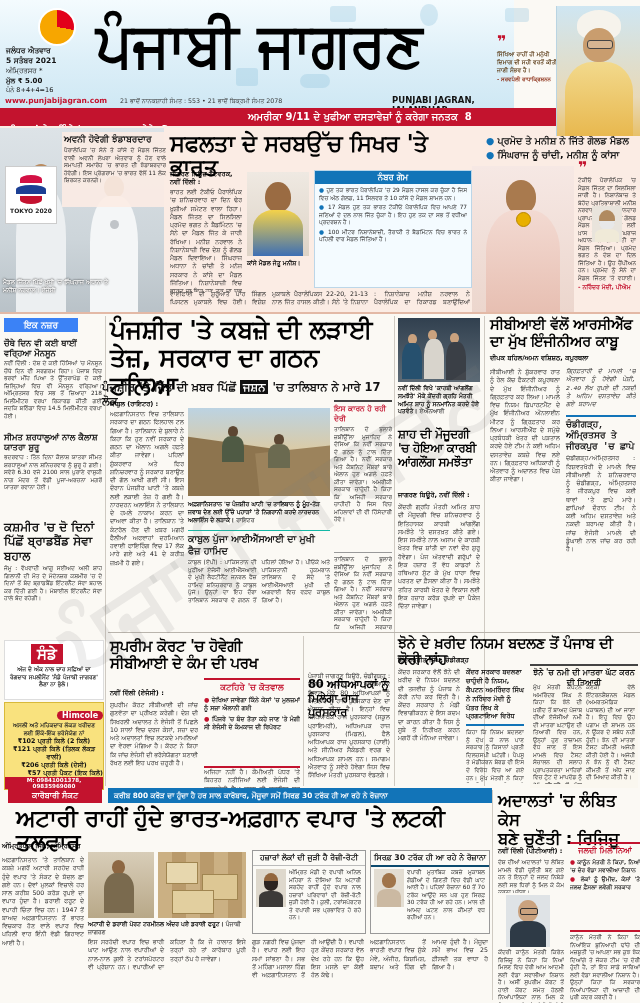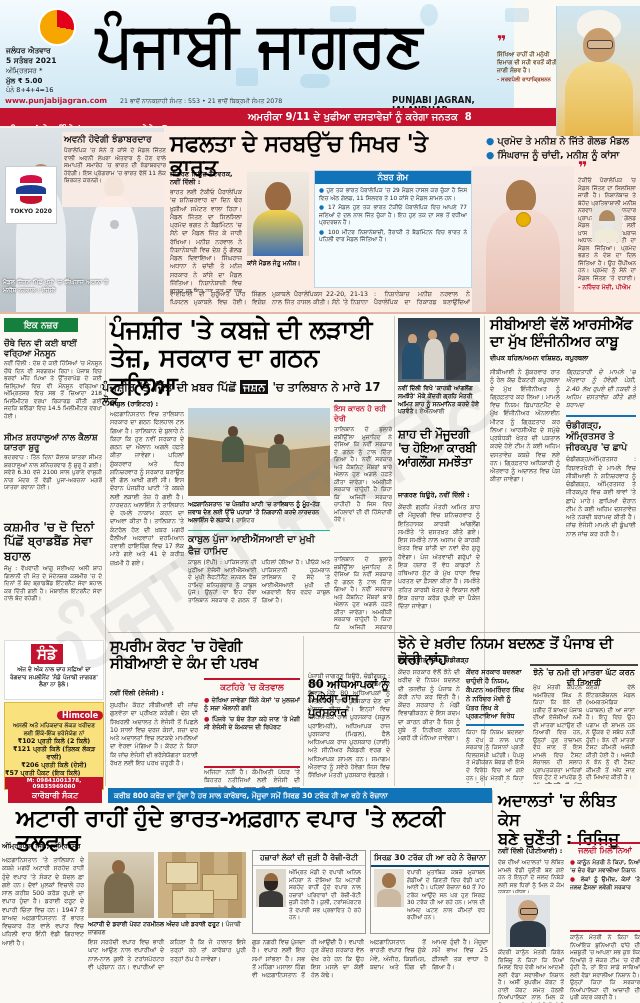--- a/index.html
+++ b/index.html
@@ -150,21 +150,21 @@
       <div class="body58" style="height:104px;">ਟੋਕੀਓ ਪੈਰਾਲੰਪਿਕ 'ਚ ਮੈਡਲ ਜਿੱਤਣ ਦਾ ਸਿਲਸਿਲਾ ਜਾਰੀ ਹੈ। ਨਿਸ਼ਾਨੇਬਾਜ਼ ਤੇ ਬੇਹੱਦ ਪ੍ਰਤਿਭਾਸ਼ਾਲੀ ਮਨੀਸ਼ ਨਰਵਾਲ ਦੀ ਸ਼ਾਨਦਾਰ ਪ੍ਰਾਪਤੀ। ਉਨ੍ਹਾਂ ਦਾ ਗੋਲਡ ਮੈਡਲ ਭਾਰਤੀ ਖੇਡਾਂ ਲਈ ਖ਼ਾਸ ਪਲ ਹੈ। ਸਿੰਘਰਾਜ ਅਧਾਨਾ ਨੇ ਵੀ ਚਾਂਦੀ ਦਾ ਮੈਡਲ ਜਿੱਤਿਆ। ਪ੍ਰਮੋਦ ਭਗਤ ਨੇ ਦੇਸ਼ ਦਾ ਦਿਲ ਜਿੱਤਿਆ ਹੈ। ਉਹ ਚੈਂਪੀਅਨ ਹਨ। ਪ੍ਰਮੋਦ ਨੂੰ ਸੋਨੇ ਦਾ ਮੈਡਲ ਜਿੱਤਣ 'ਤੇ ਵਧਾਈ। ਮਨੋਜ ਸਰਕਾਰ ਨੇ ਵੀ ਚੰਗਾ ਪ੍ਰਦਰਸ਼ਨ ਕਰਦਿਆਂ ਕਾਂਸੇ ਦਾ ਮੈਡਲ ਜਿੱਤਿਆ।</div>
       <div class="photo" style="left:14px;top:48px;width:30px;height:36px;background:#e9e4dc;position:absolute;">
         <div class="person-head" style="left:7px;top:4px;width:16px;height:18px;background:#b08a60;"></div>
         <div class="abs" style="left:7px;top:15px;width:16px;height:9px;border-radius:0 0 8px 8px;background:#e8e8e8;"></div>
         <div class="person-body" style="left:3px;top:23px;width:24px;height:13px;background:#f0ead8;"></div>
       </div>
       <div class="b" style="font-size:6px;color:#c3132e;margin-top:2px;">- ਨਰਿੰਦਰ ਮੋਦੀ, ਪੀਐਮ</div>
     </div>
   </div>
 
-  <div class="abs bluebar b" style="left:4px;top:318px;width:74px;height:14px;font-size:9px;text-align:center;line-height:14px;background:#15803d;">ਇਕ ਨਜ਼ਰ</div>
+  <div class="abs bluebar b" style="left:4px;top:318px;width:74px;height:14px;font-size:9px;text-align:center;line-height:14px;background:#3b82f6;">ਇਕ ਨਜ਼ਰ</div>
 
   <div class="abs" style="left:4px;top:338px;width:98px;">
     <div class="b" style="font-size:8.4px;line-height:1.2;">ਚੌਥੇ ਦਿਨ ਵੀ ਕਈ ਥਾਈਂ ਵਰ੍ਹਿਆ ਮੌਨਸੂਨ</div>
     <div class="body58" style="height:76px;margin-top:2px;">ਨਵੀਂ ਦਿੱਲੀ : ਦੇਸ਼ ਦੇ ਕਈ ਹਿੱਸਿਆਂ 'ਚ ਮੌਨਸੂਨ ਚੌਥੇ ਦਿਨ ਵੀ ਸਰਗਰਮ ਰਿਹਾ। ਪੰਜਾਬ ਵਿਚ ਭਰਵਾਂ ਮੀਂਹ ਪਿਆ ਤੇ ਉੱਤਰਾਖੰਡ ਦੇ ਕਈ ਜ਼ਿਲ੍ਹਿਆਂ ਵਿਚ ਵੀ ਮੌਨਸੂਨ ਵਰ੍ਹਿਆ। ਅੰਮ੍ਰਿਤਸਰ ਵਿਚ ਸਭ ਤੋਂ ਜ਼ਿਆਦਾ 218 ਮਿਲੀਮੀਟਰ ਵਰਖਾ ਰਿਕਾਰਡ ਕੀਤੀ ਗਈ ਜਦਕਿ ਬਠਿੰਡਾ ਵਿਚ 14.5 ਮਿਲੀਮੀਟਰ ਵਰਖਾ ਹੋਈ।</div>
   </div>
   <div class="abs" style="left:4px;top:432px;width:98px;">
     <div class="b" style="font-size:8.4px;line-height:1.2;">ਸੀਮਤ ਸ਼ਰਧਾਲੂਆਂ ਨਾਲ ਕੈਲਾਸ਼ ਯਾਤਰਾ ਸ਼ੁਰੂ</div>
     <div class="body58" style="height:62px;margin-top:2px;">ਭਦਰਵਾਹ : ਤਿੰਨ ਦਿਨਾ ਕੈਲਾਸ਼ ਯਾਤਰਾ ਸੀਮਤ ਸ਼ਰਧਾਲੂਆਂ ਨਾਲ ਸ਼ਨਿਚਰਵਾਰ ਨੂੰ ਸ਼ੁਰੂ ਹੋ ਗਈ। ਸਵੇਰੇ 6.30 ਵਜੇ 2100 ਸਾਲ ਪੁਰਾਣੇ ਵਾਸੁਕੀ ਨਾਗ ਮੰਦਰ ਤੋਂ ਵੱਡੀ ਪੂਜਾ-ਅਰਚਨਾ ਮਗਰੋਂ ਯਾਤਰਾ ਰਵਾਨਾ ਹੋਈ।</div>
   </div>
   <div class="abs" style="left:4px;top:520px;width:98px;">
@@ -229,41 +229,41 @@
   </div>
 
   <div class="vrule" style="left:484px;top:316px;height:470px;"></div>
 
   <div class="abs hl" style="left:490px;top:316px;width:150px;font-size:14.5px;line-height:1.15;">
     <div>ਸੀਬੀਆਈ ਵੱਲੋਂ ਆਰਸੀਐੱਫ</div>
     <div>ਦਾ ਮੁੱਖ ਇੰਜੀਨੀਅਰ ਕਾਬੂ</div>
   </div>
   <div class="abs byline" style="left:490px;top:354px;width:150px;">ਦੀਪਕ ਬਹਿਲ/ਅਮਨ ਵਸ਼ਿਸ਼ਠ, ਕਪੂਰਥਲਾ</div>
   <div class="abs body6" style="left:490px;top:368px;width:70px;height:262px;">ਸੀਬੀਆਈ ਨੇ ਸ਼ੁੱਕਰਵਾਰ ਰਾਤ ਨੂੰ ਰੇਲ ਕੋਚ ਫੈਕਟਰੀ ਕਪੂਰਥਲਾ ਦੇ ਮੁੱਖ ਇੰਜੀਨੀਅਰ ਨੂੰ ਗ੍ਰਿਫ਼ਤਾਰ ਕਰ ਲਿਆ। ਮਾਮਲੇ ਵਿਚ ਨਿਯਮ ਡਿਪਾਰਟਮੈਂਟ ਦੇ ਮੁੱਖ ਇੰਜੀਨੀਅਰ ਔਨਲਾਈਨ ਮੀਟਰ ਨੂੰ ਗ੍ਰਿਫ਼ਤਾਰ ਕਰ ਲਿਆ। ਆਰਸੀਐੱਫ ਦੇ ਸਮੁੱਚੇ ਪ੍ਰਬੰਧਕੀ ਖੇਤਰ ਦੀ ਪੜਤਾਲ ਕਰਦੇ ਹੋਏ ਟੀਮ ਨੇ ਕਈ ਅਹਿਮ ਦਸਤਾਵੇਜ਼ ਕਬਜ਼ੇ ਵਿਚ ਲਏ ਹਨ। ਗ੍ਰਿਫ਼ਤਾਰ ਅਧਿਕਾਰੀ ਨੂੰ ਐਤਵਾਰ ਨੂੰ ਅਦਾਲਤ ਵਿਚ ਪੇਸ਼ ਕੀਤਾ ਜਾਵੇਗਾ।</div>
-  <div class="abs" style="left:566px;top:368px;width:70px;height:262px;">
+  <div class="abs" style="left:566px;top:368px;width:70px;height:262px;font-family:Liberation Mono, monospace;">
     <div class="body6" style="font-style:italic;height:44px;">ਗ੍ਰਿਫ਼ਤਾਰੀ ਦੇ ਮਾਮਲੇ 'ਚ ਐਤਵਾਰ ਨੂੰ ਹੋਵੇਗੀ ਪੇਸ਼ੀ, 2.40 ਲੱਖ ਰੁਪਏ ਦੀ ਨਕਦੀ ਤੇ ਅਹਿਮ ਦਸਤਾਵੇਜ਼ ਕੀਤੇ ਗਏ ਬਰਾਮਦ</div>
     <div class="hrule" style="position:static;margin:3px 0;background:#1274b8;height:2px;"></div>
     <div class="b" style="font-size:9px;line-height:1.2;">ਚੰਡੀਗੜ੍ਹ, ਅੰਮ੍ਰਿਤਸਰ ਤੇ ਜੀਰਕਪੁਰ 'ਚ ਛਾਪੇ</div>
     <div class="body6" style="height:168px;margin-top:3px;">ਚੰਡੀਗੜ੍ਹ/ਅੰਮ੍ਰਿਤਸਰ : ਰਿਸ਼ਵਤਖੋਰੀ ਦੇ ਮਾਮਲੇ ਵਿਚ ਸੀਬੀਆਈ ਨੇ ਸ਼ਨਿਚਰਵਾਰ ਨੂੰ ਚੰਡੀਗੜ੍ਹ, ਅੰਮ੍ਰਿਤਸਰ ਤੇ ਜੀਰਕਪੁਰ ਵਿਚ ਕਈ ਥਾਵਾਂ 'ਤੇ ਛਾਪੇ ਮਾਰੇ। ਛਾਪਿਆਂ ਦੌਰਾਨ ਟੀਮ ਨੇ ਕਈ ਅਹਿਮ ਦਸਤਾਵੇਜ਼ ਅਤੇ ਨਕਦੀ ਬਰਾਮਦ ਕੀਤੀ ਹੈ। ਜਾਂਚ ਏਜੰਸੀ ਮਾਮਲੇ ਦੀ ਡੂੰਘਾਈ ਨਾਲ ਜਾਂਚ ਕਰ ਰਹੀ ਹੈ।</div>
   </div>
 
   <div class="hrule" style="left:108px;top:632px;width:532px;"></div>
 
   <div class="abs" style="left:4px;top:640px;width:98px;height:58px;border:1px solid #ddd;background:#fff;">
     <div class="b" style="font-size:15px;color:#fff;background:#c3132e;display:inline-block;padding:1px 6px;margin:3px 0 0 26px;">ਸੰਡੇ</div>
     <div class="body58 b" style="padding:2px 4px;text-align:center;">ਅੱਜ ਦੇ ਅੰਕ ਨਾਲ ਚਾਰ ਸਫ਼ਿਆਂ ਦਾ ਰੰਗਦਾਰ ਸਪਲੀਮੈਂਟ 'ਸੰਡੇ ਪੰਜਾਬੀ ਜਾਗਰਣ' ਲੈਣਾ ਨਾ ਭੁੱਲੋ।</div>
   </div>
 
   <div class="abs" style="left:4px;top:702px;width:98px;height:86px;background:#f9e27e;border:1px solid #d8b93a;">
     <div class="b" style="font-size:8px;color:#fff;background:#c3132e;border-radius:8px;display:inline-block;padding:0 5px;margin:2px 0 0 52px;">Himcole</div>
     <div class="body58 b" style="padding:0 3px;text-align:center;">ਅਸਲੀ ਅਤੇ ਮਹਿਕਦਾਰ ਲੱਕੜ ਖਰੀਦਣ ਲਈ ਇੱਕੋ-ਇੱਕ ਭਰੋਸੇਯੋਗ ਨਾਂ</div>
     <div class="b" style="font-size:6.4px;text-align:center;">₹102 ਪ੍ਰਤੀ ਕਿਲੋ (2 ਕਿਲੋ)</div>
     <div class="b" style="font-size:6.4px;text-align:center;">₹121 ਪ੍ਰਤੀ ਕਿਲੋ (ਤਿਲਕ ਲੱਕੜ ਵਾਲੀ)</div>
     <div class="b" style="font-size:6.4px;text-align:center;">₹206 ਪ੍ਰਤੀ ਕਿਲੋ (ਦੇਸੀ)</div>
-    <div class="b" style="font-size:6.4px;text-align:left;">₹57 ਪ੍ਰਤੀ ਪੈਕਟ (ਇਕ ਕਿਲੋ)</div>
+    <div class="b" style="font-size:6.4px;text-align:right;">₹57 ਪ੍ਰਤੀ ਪੈਕਟ (ਇਕ ਕਿਲੋ)</div>
     <div class="redbar b" style="font-size:5.6px;text-align:center;position:absolute;bottom:0;width:100%;">M: 09841001378, 09835969080</div>
   </div>
 
   <div class="abs hl" style="left:110px;top:638px;width:192px;font-size:15px;line-height:1.15;">
     <div>ਸੁਪਰੀਮ ਕੋਰਟ 'ਚ ਹੋਵੇਗੀ</div>
     <div>ਸੀਬੀਆਈ ਦੇ ਕੰਮ ਦੀ ਪਰਖ</div>
   </div>
   <div class="abs" style="left:110px;top:680px;width:88px;height:108px;">
     <span class="byline">ਨਵੀਂ ਦਿੱਲੀ (ਏਜੰਸੀ) :</span>
     <div class="body6" style="height:94px;margin-top:2px;">ਸੁਪਰੀਮ ਕੋਰਟ ਸੀਬੀਆਈ ਦੀ ਜਾਂਚ ਗੁਣਵੱਤਾ ਦਾ ਪ੍ਰੀਖਣ ਕਰੇਗੀ। ਦੇਸ਼ ਦੀ ਸਿਖਰਲੀ ਅਦਾਲਤ ਨੇ ਏਜੰਸੀ ਤੋਂ ਪਿਛਲੇ 10 ਸਾਲਾਂ ਵਿਚ ਦਰਜ ਕੇਸਾਂ, ਸਜ਼ਾ ਦਰ ਅਤੇ ਅਦਾਲਤਾਂ ਵਿਚ ਲਟਕਦੇ ਮਾਮਲਿਆਂ ਦਾ ਵੇਰਵਾ ਮੰਗਿਆ ਹੈ। ਕੋਰਟ ਨੇ ਕਿਹਾ ਕਿ ਜਾਂਚ ਏਜੰਸੀ ਦੀ ਭਰੋਸੇਯੋਗਤਾ ਬਣਾਈ ਰੱਖਣ ਲਈ ਇਹ ਪਰਖ ਜ਼ਰੂਰੀ ਹੈ।</div>

